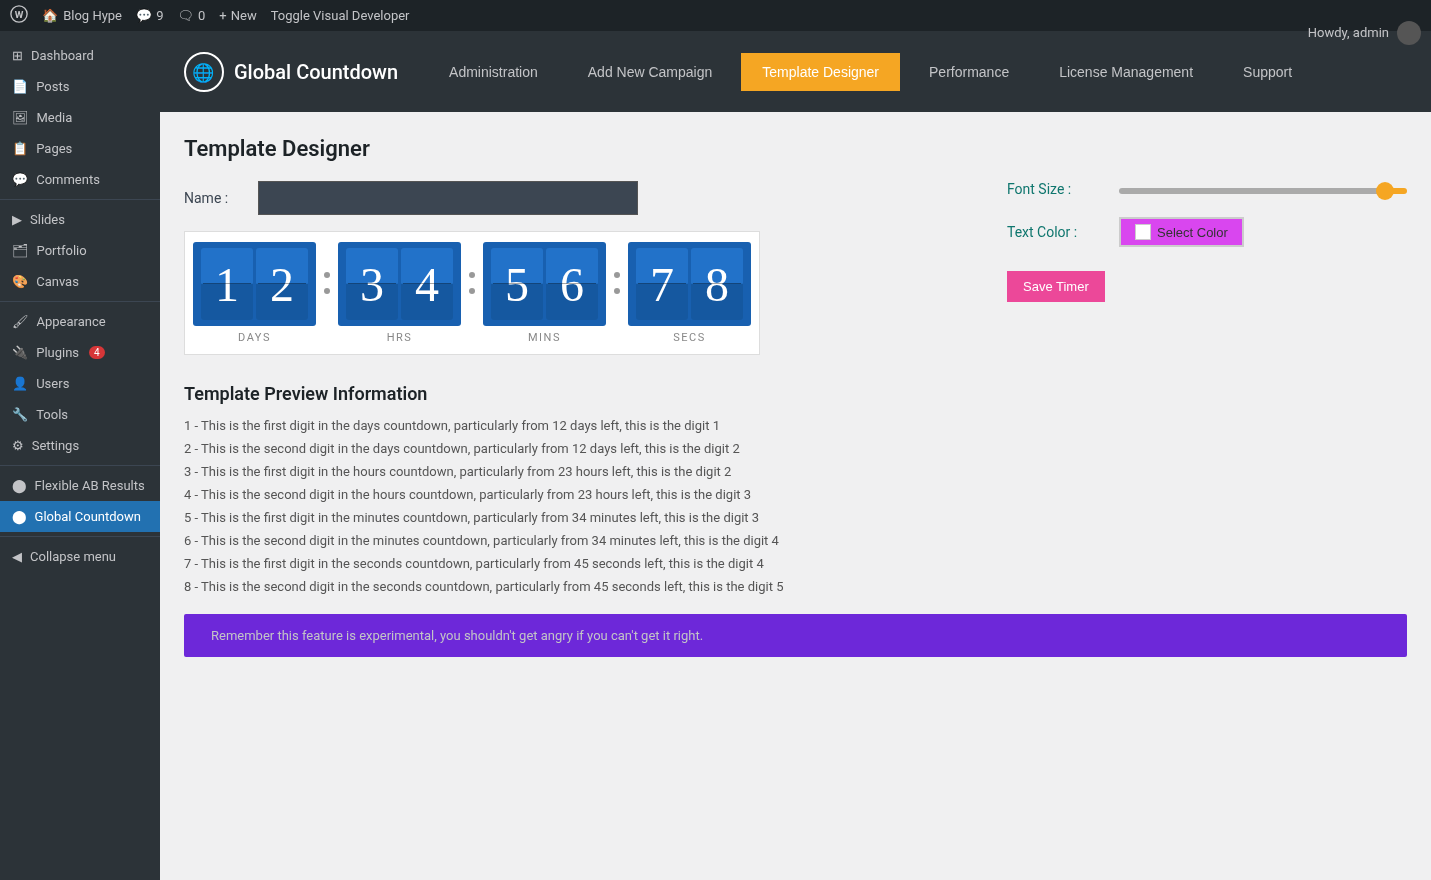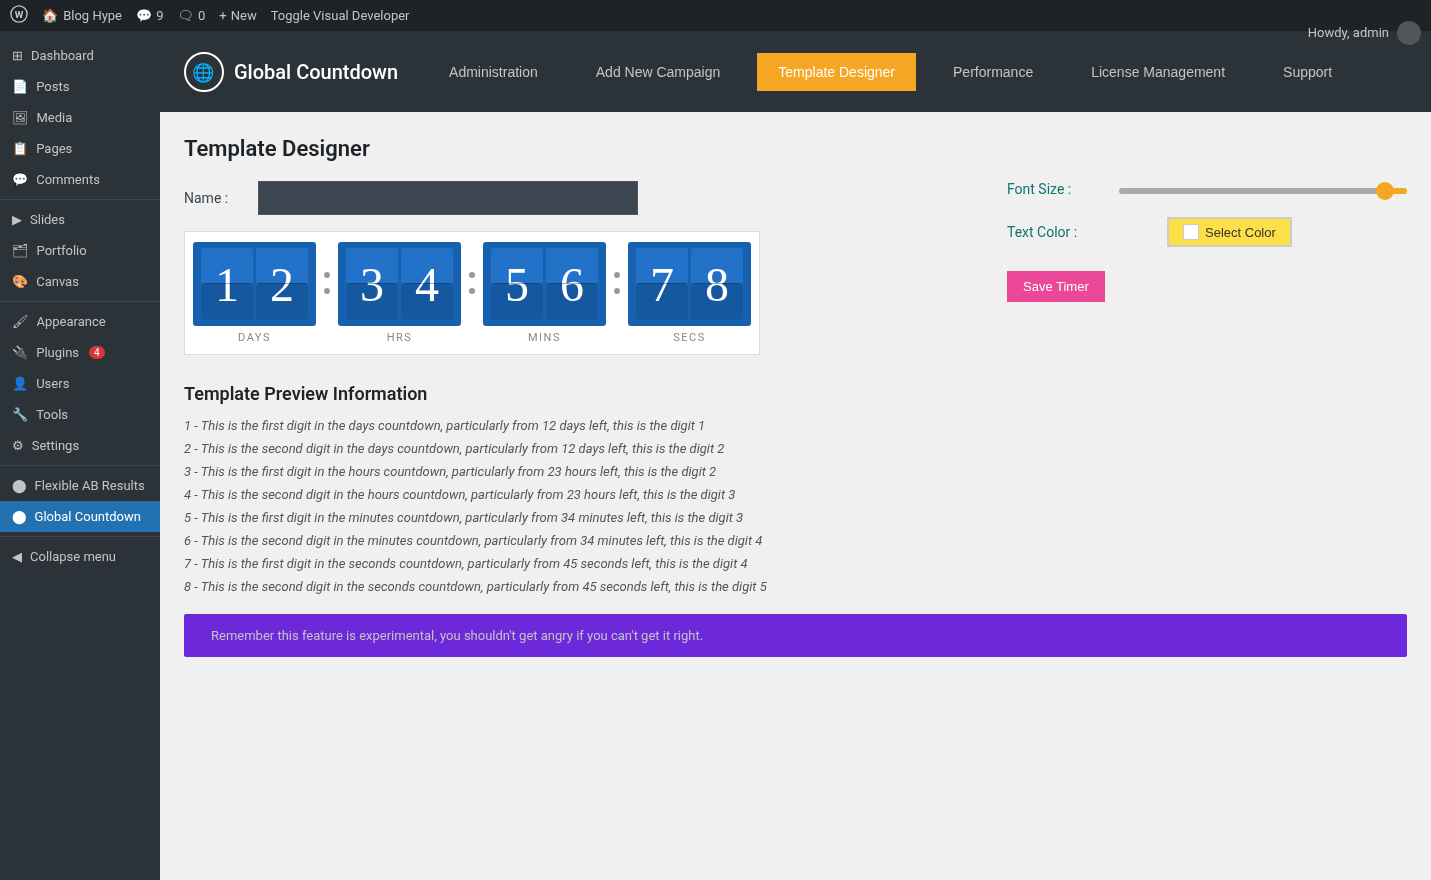--- a/index.html
+++ b/index.html
@@ -77,21 +77,21 @@
       width: 40px;
       height: 40px;
       border: 2px solid #fff;
       border-radius: 50%;
       display: flex;
       align-items: center;
       justify-content: center;
       color: #fff;
       font-size: 18px;
     }
-    .plugin-nav { display: flex; gap: 16px; flex-wrap: wrap; }
+    .plugin-nav { display: flex; gap: 8px; flex-wrap: wrap; }
     .plugin-nav-tab {
       padding: 10px 20px;
       color: #c3c4c7;
       cursor: pointer;
       border: 1px solid transparent;
       font-size: 14px;
       background: transparent;
       white-space: nowrap;
     }
     .plugin-nav-tab.active { background: #f5a623; color: #fff; border-color: #f5a623; }
@@ -165,30 +165,29 @@
       border-radius: 3px;
     }
     .slider::-webkit-slider-thumb {
       -webkit-appearance: none;
       width: 18px; height: 18px;
       border-radius: 50%;
       background: #f5a623;
       cursor: pointer;
     }
     .color-btn {
-      background: #fde047;
+      background: #d946ef;
       border: 2px solid #ccc;
       padding: 5px 14px;
       cursor: pointer;
       font-size: 13px;
       color: #333;
       display: flex;
       align-items: flex-end;
       gap: 6px;
-      margin-left: 48px;
     }
     .save-btn {
       background: #ec4899;
       border: none;
       color: #fff;
       padding: 8px 16px;
       cursor: pointer;
       font-size: 13px;
       margin-top: 4px;
     }
@@ -236,21 +235,21 @@
     .preview-group-label {
       color: #888;
       font-size: 11px;
       letter-spacing: 1.5px;
       margin-top: 5px;
     }
 
     
     .preview-info-section { margin-top: 28px; }
     .preview-info-title { font-size: 18px; font-weight: 600; color: #1d2327; margin-bottom: 14px; }
-    .preview-info-list { list-style: none; font-style: italic; }
+    .preview-info-list { list-style: none; }
     .preview-info-list li { color: #555; font-size: 13px; margin-bottom: 8px; }
 
     
     .warning-box {
       background: #6d28d9;
       color: #c3c4c7;
       padding: 14px 27px;
       margin-top: 20px;
       font-size: 13px;
       border-radius: 2px;

